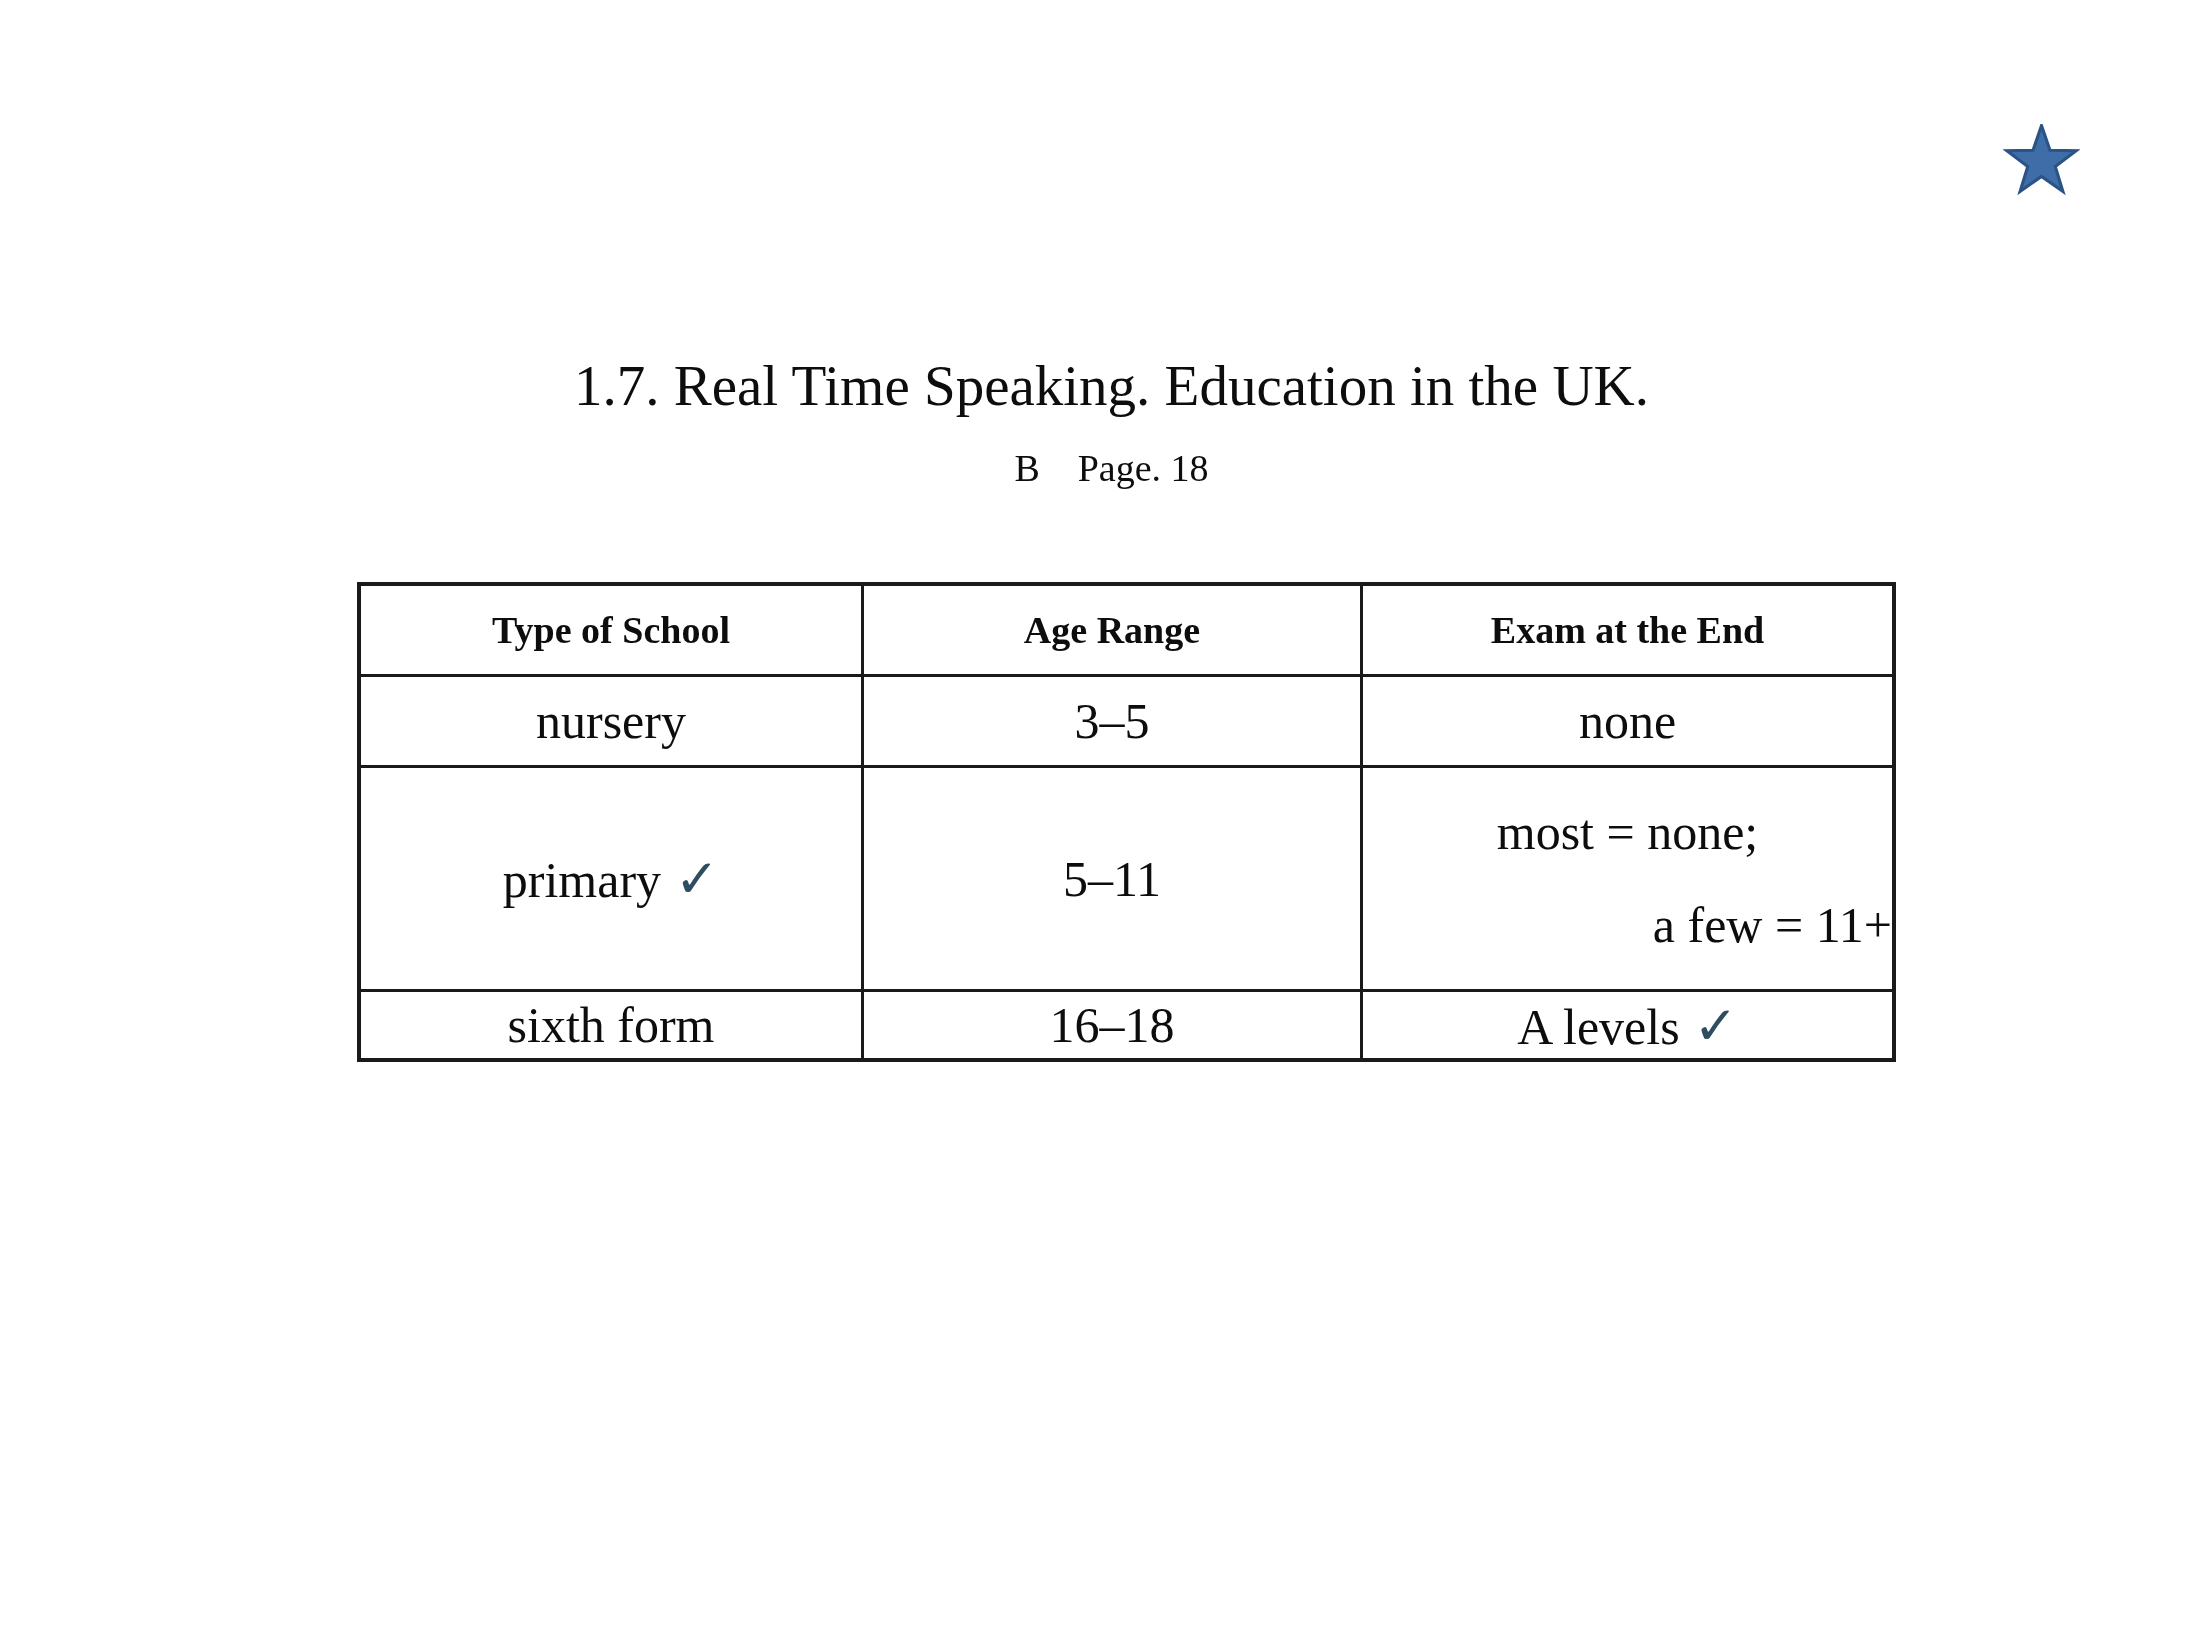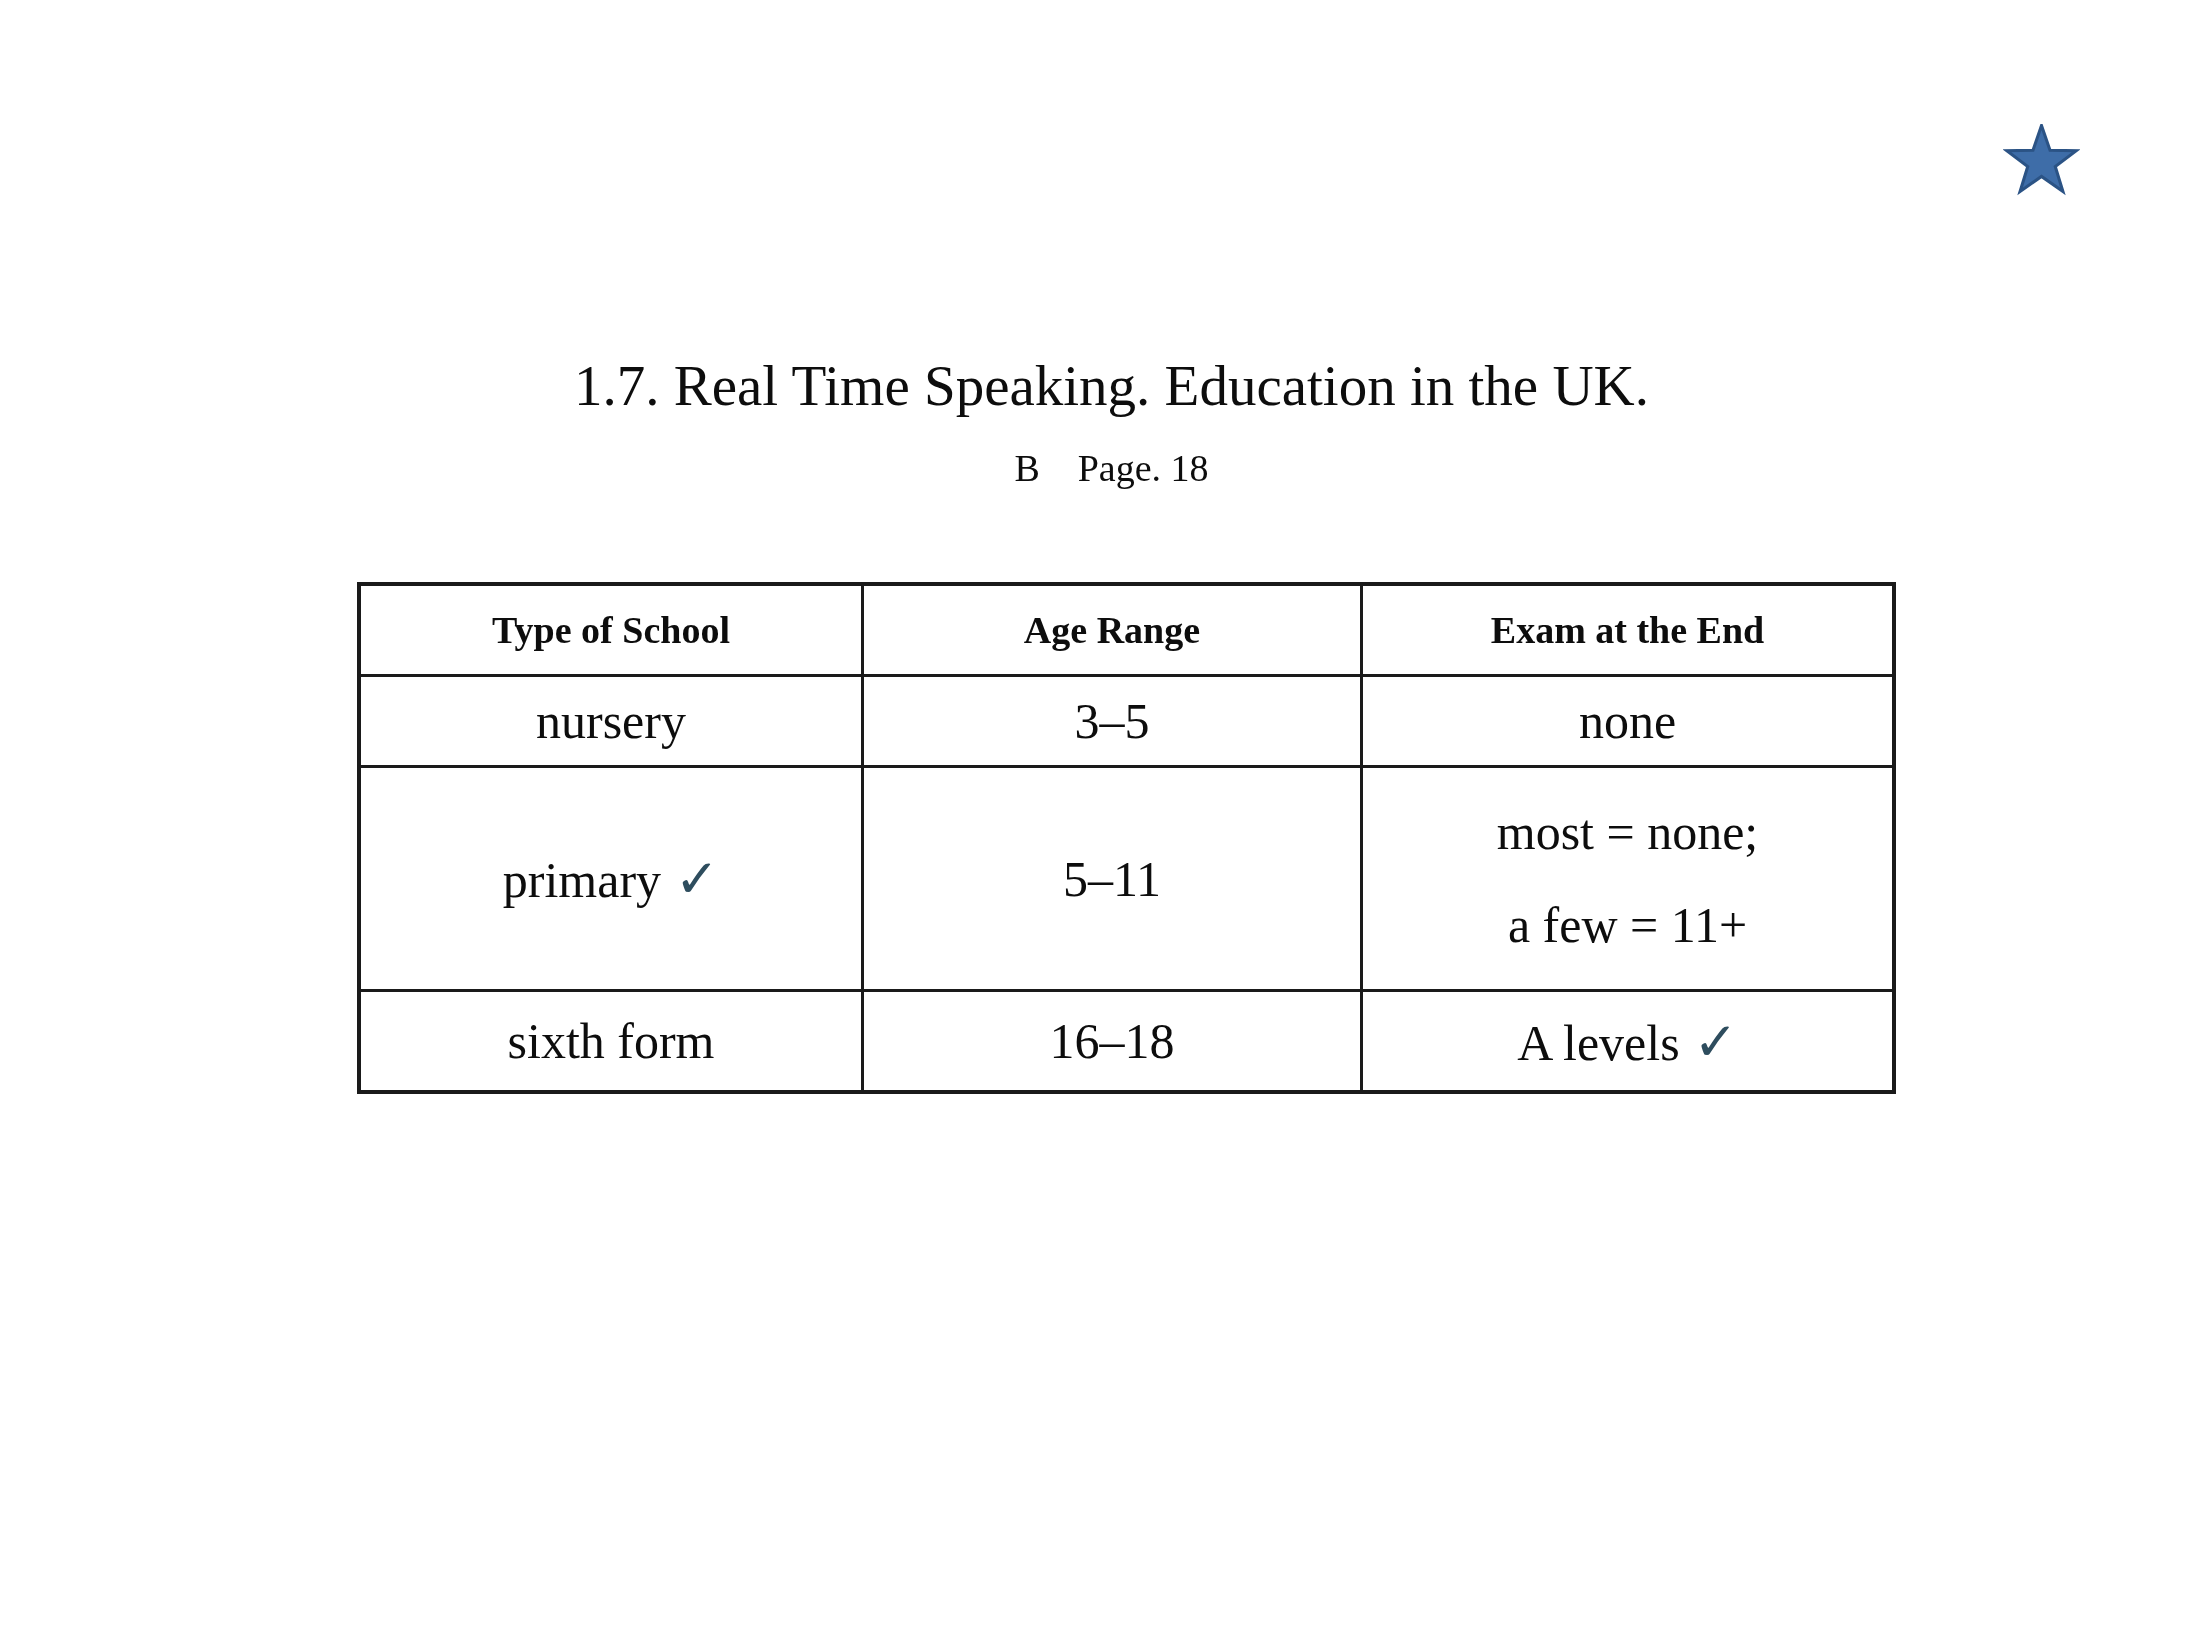--- a/index.html
+++ b/index.html
@@ -67,33 +67,33 @@
     font-size: 38px;
     font-weight: bold;
   }
   .edu-table .last-col { border-right: none; }
   .edu-table .r-sixth td { border-bottom: none; }
 
   .r-header th { height: 88px; }
   .r-nursery td { height: 88px; }
   .r-primary td { height: 221px; }
   .r-secondary td { height: 85px; }
-  .r-sixth td { height: 98px; margin-left: 7px; }
+  .r-sixth td { height: 66px; margin-left: 7px; }
 
   .check {
     color: #2e4d5e;
     font-family: "DejaVu Sans", sans-serif;
     font-size: 53px;
     margin-left: 13.8px;
   }
   .check:empty { display: none; }
 
   .exam-primary { padding-top: 60px; box-sizing: border-box; }
   .exam-line { line-height: 62px; }
-  .exam-line2 { margin-top: 31px; }
+  .exam-line2 { margin-top: 31px; text-align: right; }
 </style>
 </head>
 <body>
 
 <div class="slide">
 
   <svg class="star" viewBox="0 0 100 100" aria-hidden="true">
     <polygon points="50,2 61.2,34.6 95.7,35.2 68.1,55.9 78.2,88.8 50,69 21.8,88.8 31.9,55.9 4.3,35.2 38.8,34.6" fill="#3e6da8" stroke="#2b5385" stroke-width="4" stroke-linejoin="miter"></polygon>
   </svg>
 

